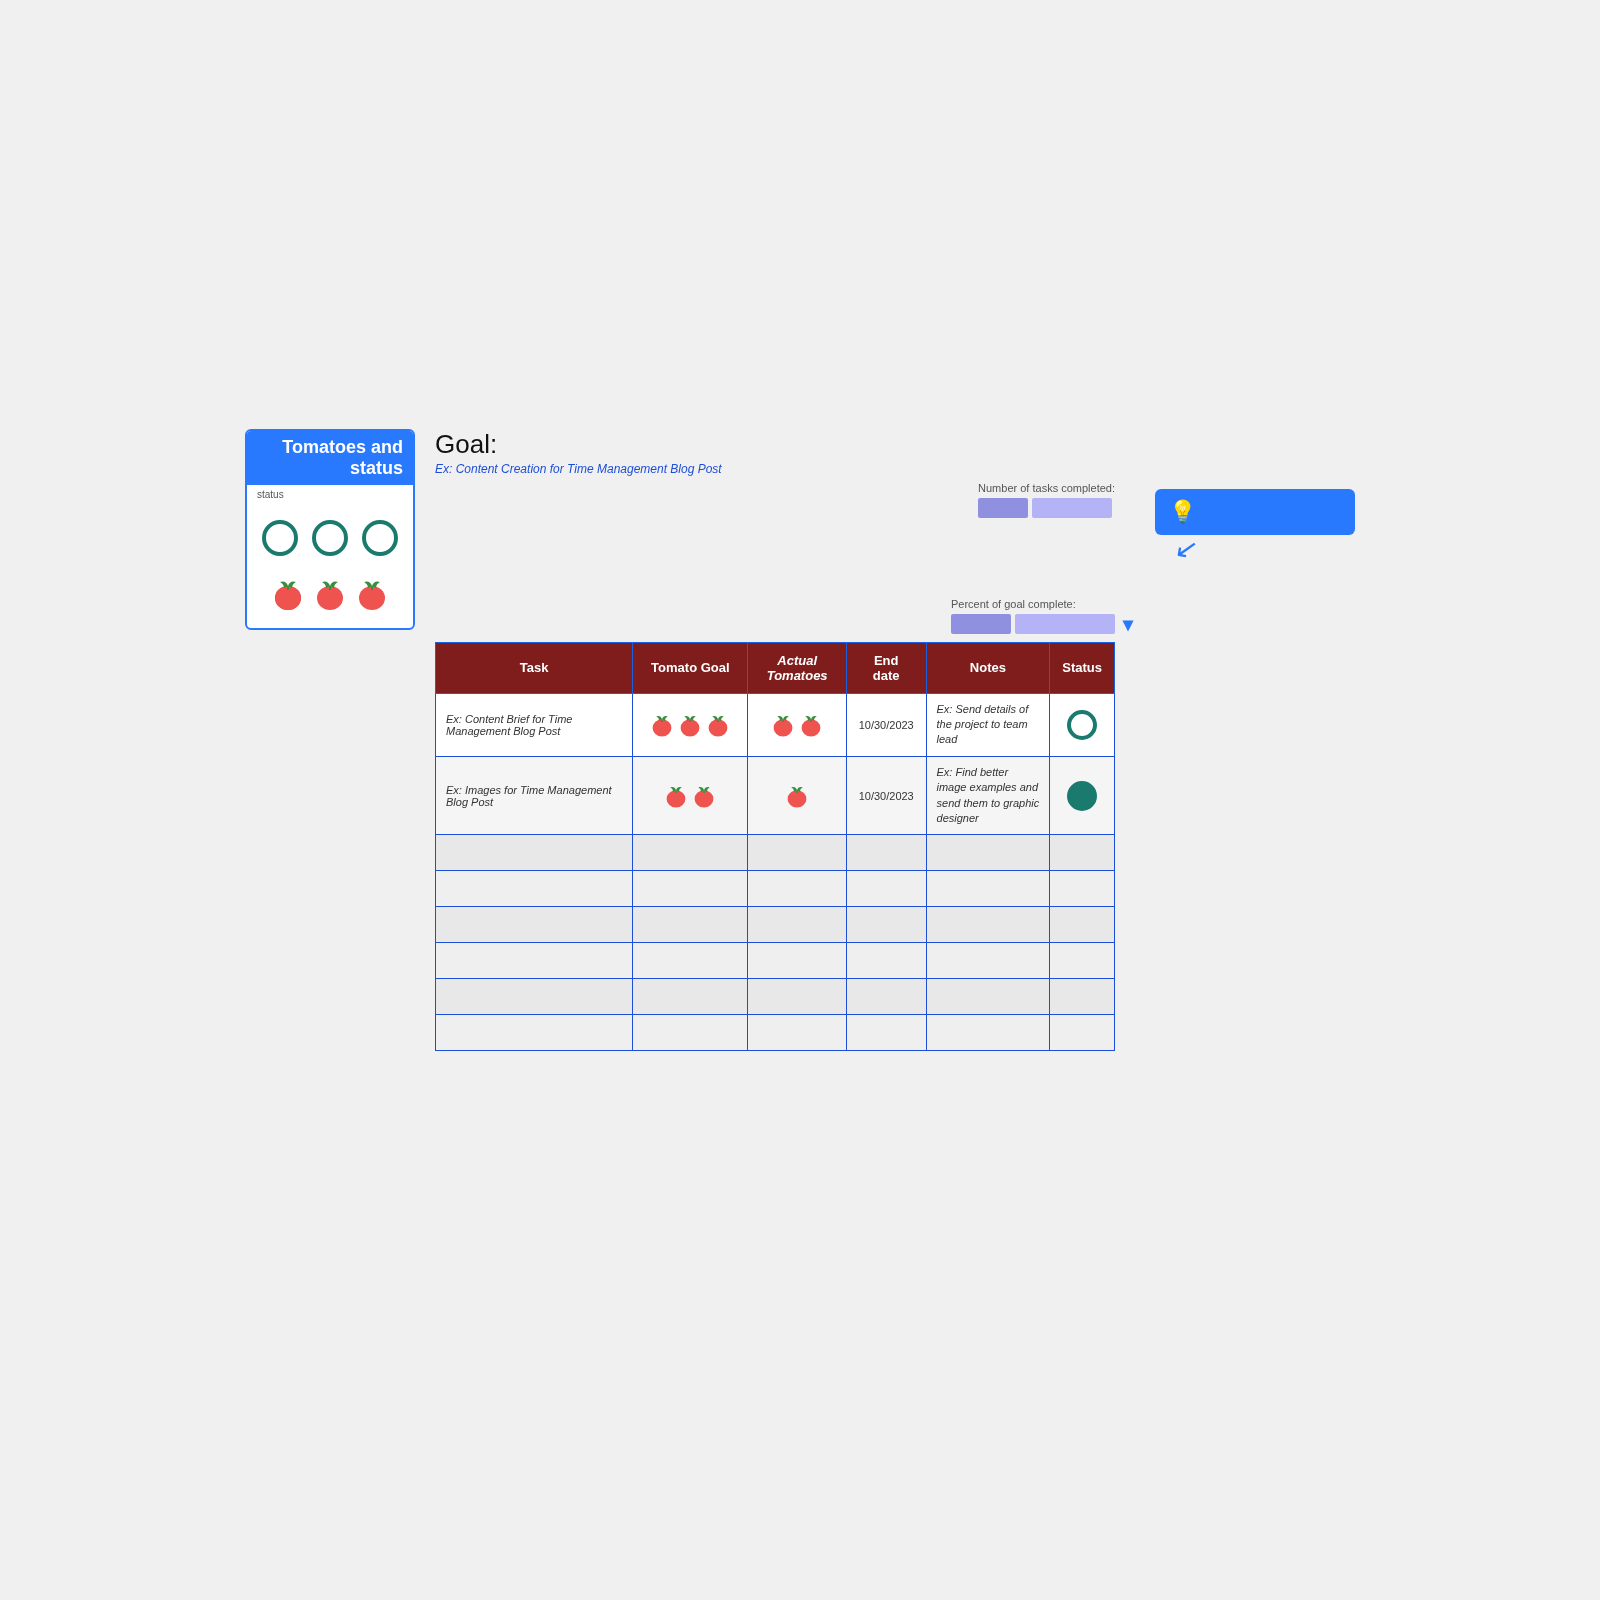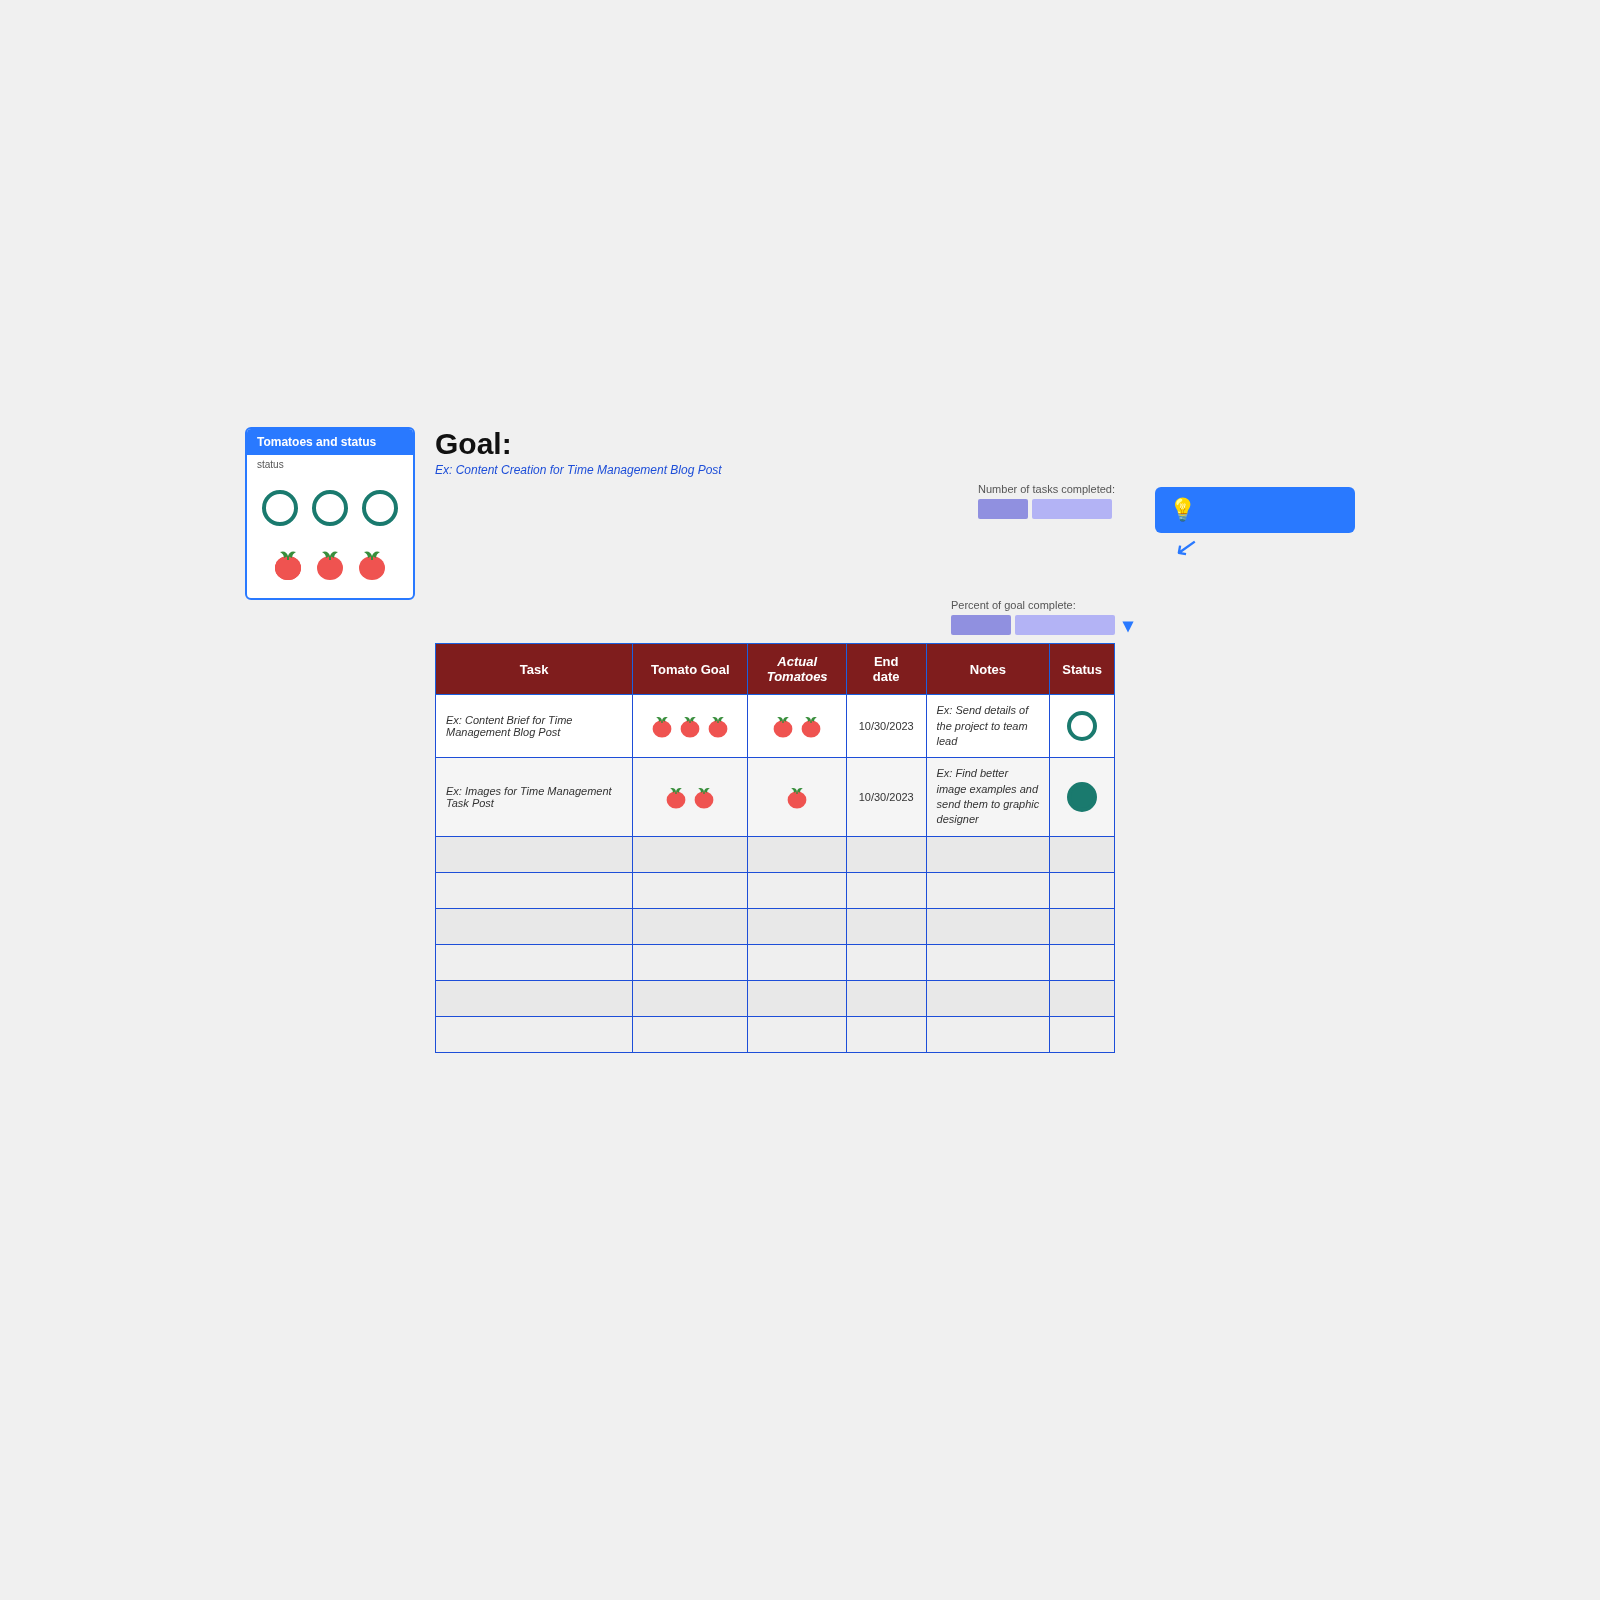--- a/index.html
+++ b/index.html
@@ -34,23 +34,24 @@
       width: 170px;
       border: 2px solid #2979ff;
       border-radius: 6px;
       background: #fff;
       overflow: hidden;
     }
 
     .legend-header {
       background: #2979ff;
       color: #fff;
-      font-size: 12px;
+      font-size: 18px;
       font-weight: bold;
       padding: 6px 10px;
+      text-align: right;
     }
 
     .legend-subtext {
       font-size: 10px;
       color: #555;
       padding: 4px 10px 6px;
     }
 
     .legend-rings {
       display: flex;
@@ -87,22 +88,22 @@
     .tomato-svg {
       width: 36px;
       height: 36px;
     }
 
     .goal-section {
       margin-bottom: 6px;
     }
 
     .goal-title {
-      font-size: 30px;
-      font-weight: bold;
+      font-size: 26px;
+      font-weight: normal;
       color: #111;
     }
 
     .goal-subtitle {
       font-size: 12px;
       color: #1d4ed8;
       font-style: italic;
       margin-top: 2px;
     }
 
@@ -395,21 +396,21 @@
               </div>
             </td>
             <td>10/30/2023</td>
             <td class="notes-cell">Ex: Send details of the project to team lead</td>
             <td class="status-cell">
               <div class="status-ring"></div>
             </td>
           </tr>
 
           <tr>
-            <td class="task-name-cell">Ex: Images for Time Management Task Post</td>
+            <td class="task-name-cell">Ex: Images for Time Management Blog Post</td>
             <td>
               <div class="tomatoes-cell">
                 <svg class="tomato-sm" viewBox="0 0 36 36">
                     <ellipse cx="18" cy="22" rx="13" ry="12" fill="#ef5350"></ellipse>
                     <path d="M18 10 Q20 4 26 6 Q22 8 22 12" fill="#388e3c"></path>
                     <path d="M18 10 Q16 4 10 6 Q14 8 14 12" fill="#388e3c"></path>
                     <path d="M18 10 L18 14" stroke="#388e3c" stroke-width="2"></path>
                   </svg>
                 <svg class="tomato-sm" viewBox="0 0 36 36">
                     <ellipse cx="18" cy="22" rx="13" ry="12" fill="#ef5350"></ellipse>

